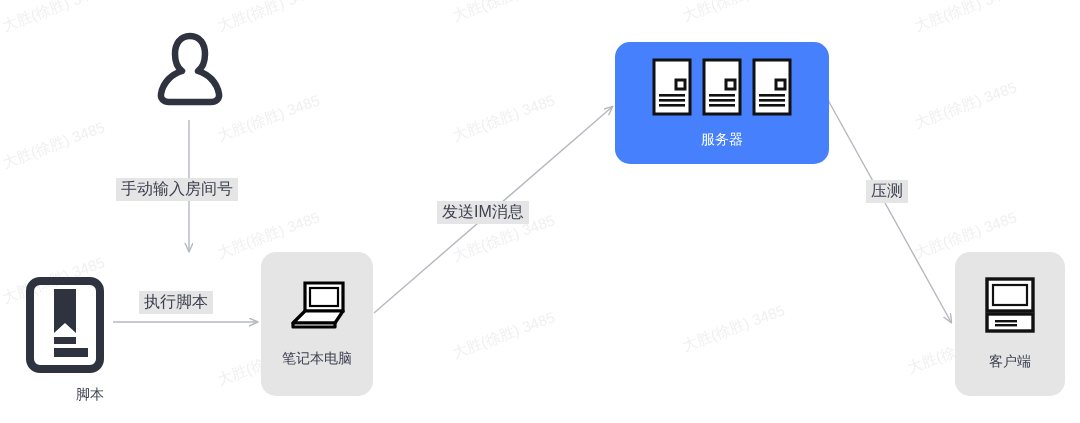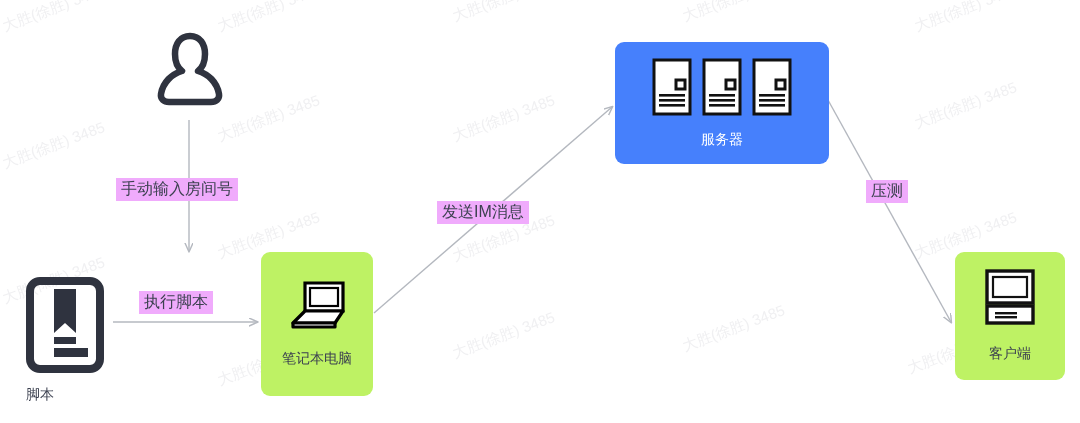--- a/index.html
+++ b/index.html
@@ -46,57 +46,57 @@
   }
 
   
   .node {
     position: absolute;
     z-index: 3;
   }
   .node-box {
     position: absolute;
     z-index: 3;
-    border-radius: 9px;
+    border-radius: 15px;
     display: flex;
     flex-direction: column;
     align-items: center;
     justify-content: center;
   }
   .box-blue {
     background: #4680fc;
   }
   .box-lightblue {
-    background: #bef264;
+    background: #e5e5e5;
   }
   .box-label {
     font-size: 14px;
     line-height: 1;
     white-space: nowrap;
   }
   .label-white { color: #ffffff; }
   .label-dark  { color: #3c4150; }
 
   .plain-label {
     position: absolute;
     z-index: 3;
     font-size: 14px;
     color: #3c4150;
     white-space: nowrap;
-    text-align: left;
+    text-align: right;
   }
 
   
   .edge-label {
     position: absolute;
     z-index: 4;
     font-size: 16px;
     color: #3c4150;
     white-space: nowrap;
-    background: #f0abfc;
+    background: #e5e5e5;
     padding: 1px 5px;
   }
 
   .icon-wrap {
     display: block;
     line-height: 0;
   }
 </style>
 </head>
 <body>
@@ -210,21 +210,21 @@
           <rect x="24" y="22" width="9" height="9" fill="#ffffff" stroke="#111111" stroke-width="3"></rect>
           <rect x="7" y="36" width="26" height="2.6" fill="#111111"></rect>
           <rect x="7" y="41" width="26" height="2.6" fill="#111111"></rect>
           <rect x="7" y="46" width="26" height="2.6" fill="#111111"></rect>
         </svg>
       </span>
     </div>
     <span class="box-label label-white" style="margin-top:16px;">服务器</span>
   </div>
 
-  <div class="node-box box-lightblue" style="left:955px; top:252px; width:110px; height:128px;">
+  <div class="node-box box-lightblue" style="left:955px; top:252px; width:110px; height:144px;">
     <span class="icon-wrap" style="margin-top:-4px;">
       <svg width="52" height="58" viewBox="0 0 52 58">
         <rect x="3" y="3" width="46" height="32" fill="#ffffff" stroke="#111111" stroke-width="3.4"></rect>
         <rect x="9" y="9" width="34" height="20" fill="#ffffff" stroke="#111111" stroke-width="2.2"></rect>
         <rect x="3" y="38" width="46" height="17" fill="#ffffff" stroke="#111111" stroke-width="3.4"></rect>
         <rect x="11" y="44" width="22" height="2.4" fill="#111111"></rect>
         <rect x="11" y="48" width="22" height="2.4" fill="#111111"></rect>
       </svg>
     </span>
     <span class="box-label label-dark" style="margin-top:20px;">客户端</span>

